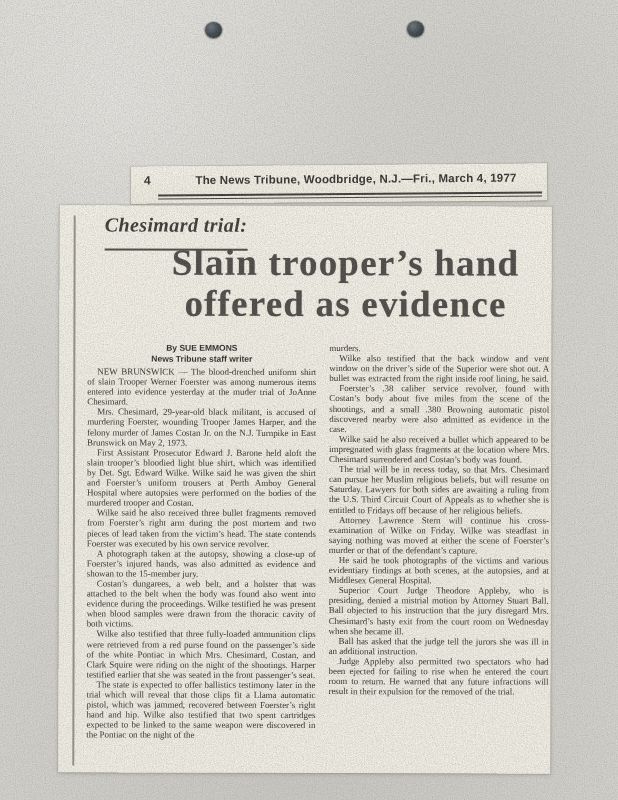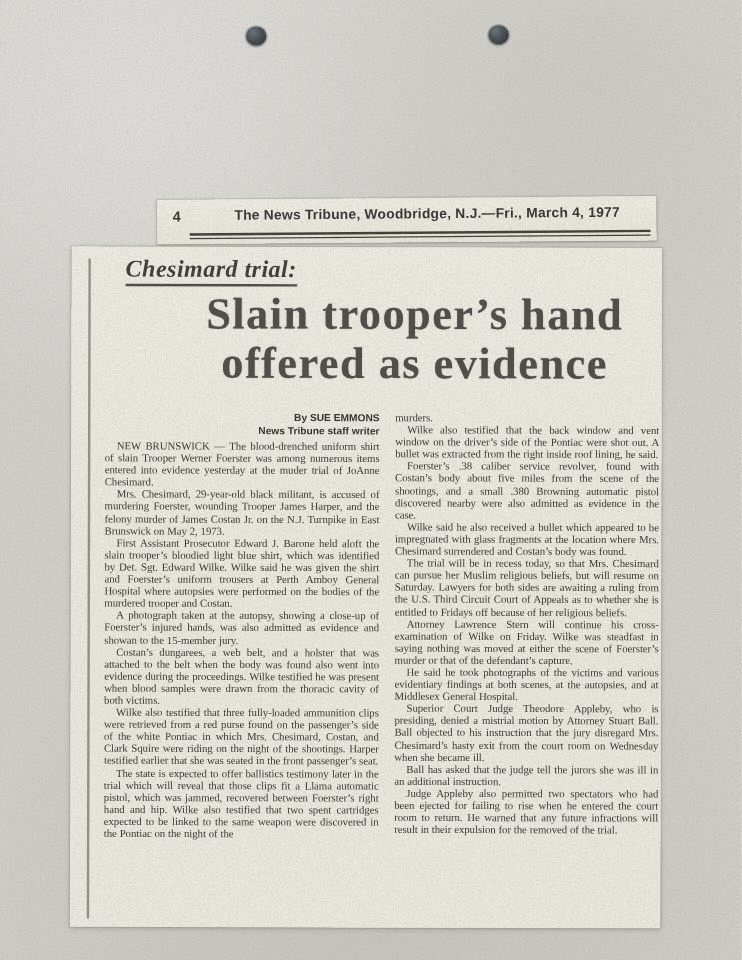--- a/index.html
+++ b/index.html
@@ -54,36 +54,36 @@
     box-shadow:0 1px 4px rgba(70,68,60,.30), 0 0 0 1px rgba(125,122,112,.20);
   }
   .col-rule-vert{
     position:absolute;left:14px;top:10px;width:1.5px;height:550px;
     background:rgba(72,70,64,.55);
   }
   .kicker{
     position:absolute;left:45px;top:7px;
     font:bold italic 20px/24px "Liberation Serif", serif;
     color:#3b3933;letter-spacing:.4px;
-    border-bottom:2px solid #4a4841;padding-bottom:0px;
+    border-bottom:2px solid #4a4841;padding-bottom:12px;
   }
   .headline{
     position:absolute;left:85px;top:36px;width:402px;text-align:center;
     font:bold 37px/41px "Liberation Serif", serif;
     color:#4a4946;letter-spacing:1.2px;
     text-shadow:0 0 1px rgba(74,73,70,.45);
   }
   .columns{
     position:absolute;left:28px;top:137px;width:462px;display:flex;gap:13px;
   }
   .col{flex:0 0 auto;}
   .col-left{width:229px;}
   .col-right{width:220px;}
   .byline{
-    text-align:right;font:bold 8.5px/10.5px "Liberation Sans", sans-serif;
+    text-align:center;font:bold 8.5px/10.5px "Liberation Sans", sans-serif;
     color:#2f2d29;margin-bottom:3px;
   }
   .para{
     margin:0;font:9px/10.1px "Liberation Serif", serif;
     color:#34312c;text-align:justify;text-indent:10px;
     letter-spacing:-.05px;word-spacing:.2px;
   }
   .para.no-indent{text-indent:0;}
 
   
@@ -113,30 +113,31 @@
   <div class="columns">
     <div class="col col-left">
       <div class="byline">
         <span>By SUE EMMONS</span><br>
         <span>News Tribune staff writer</span>
       </div>
       <div>
           <p class="para">NEW BRUNSWICK — The blood-drenched uniform shirt of slain Trooper Werner Foerster was among numerous items entered into evidence yesterday at the muder trial of JoAnne Chesimard.</p>
           <p class="para">Mrs. Chesimard, 29-year-old black militant, is accused of murdering Foerster, wounding Trooper James Harper, and the felony murder of James Costan Jr. on the N.J. Turnpike in East Brunswick on May 2, 1973.</p>
           <p class="para">First Assistant Prosecutor Edward J. Barone held aloft the slain trooper’s bloodied light blue shirt, which was identified by Det. Sgt. Edward Wilke. Wilke said he was given the shirt and Foerster’s uniform trousers at Perth Amboy General Hospital where autopsies were performed on the bodies of the murdered trooper and Costan.</p>
+          <p class="para">Wilke said he also received three bullet fragments removed from Foerster’s right arm during the post mortem and two pieces of lead taken from the victim’s head. The state contends Foerster was executed by his own service revolver.</p>
           <p class="para">A photograph taken at the autopsy, showing a close-up of Foerster’s injured hands, was also admitted as evidence and showan to the 15-member jury.</p>
           <p class="para">Costan’s dungarees, a web belt, and a holster that was attached to the belt when the body was found also went into evidence during the proceedings. Wilke testified he was present when blood samples were drawn from the thoracic cavity of both victims.</p>
           <p class="para">Wilke also testified that three fully-loaded ammunition clips were retrieved from a red purse found on the passenger’s side of the white Pontiac in which Mrs. Chesimard, Costan, and Clark Squire were riding on the night of the shootings. Harper testified earlier that she was seated in the front passenger’s seat.</p>
           <p class="para">The state is expected to offer ballistics testimony later in the trial which will reveal that those clips fit a Llama automatic pistol, which was jammed, recovered between Foerster’s right hand and hip. Wilke also testified that two spent cartridges expected to be linked to the same weapon were discovered in the Pontiac on the night of the</p>
         </div>
     </div>
     <div class="col col-right">
       <div>
           <p class="para no-indent">murders.</p>
-          <p class="para">Wilke also testified that the back window and vent window on the driver’s side of the Pontiac were shot out. A bullet was extracted from the right inside roof lining, he said.</p>
+          <p class="para">Wilke also testified that the back window and vent window on the driver’s side of the Superior were shot out. A bullet was extracted from the right inside roof lining, he said.</p>
           <p class="para">Foerster’s .38 caliber service revolver, found with Costan’s body about five miles from the scene of the shootings, and a small .380 Browning automatic pistol discovered nearby were also admitted as evidence in the case.</p>
           <p class="para">Wilke said he also received a bullet which appeared to be impregnated with glass fragments at the location where Mrs. Chesimard surrendered and Costan’s body was found.</p>
           <p class="para">The trial will be in recess today, so that Mrs. Chesimard can pursue her Muslim religious beliefs, but will resume on Saturday. Lawyers for both sides are awaiting a ruling from the U.S. Third Circuit Court of Appeals as to whether she is entitled to Fridays off because of her religious beliefs.</p>
           <p class="para">Attorney Lawrence Stern will continue his cross-examination of Wilke on Friday. Wilke was steadfast in saying nothing was moved at either the scene of Foerster’s murder or that of the defendant’s capture.</p>
           <p class="para">He said he took photographs of the victims and various evidentiary findings at both scenes, at the autopsies, and at Middlesex General Hospital.</p>
           <p class="para">Superior Court Judge Theodore Appleby, who is presiding, denied a mistrial motion by Attorney Stuart Ball. Ball objected to his instruction that the jury disregard Mrs. Chesimard’s hasty exit from the court room on Wednesday when she became ill.</p>
           <p class="para">Ball has asked that the judge tell the jurors she was ill in an additional instruction.</p>
           <p class="para">Judge Appleby also permitted two spectators who had been ejected for failing to rise when he entered the court room to return. He warned that any future infractions will result in their expulsion for the removed of the trial.</p>
         </div>
     </div>

